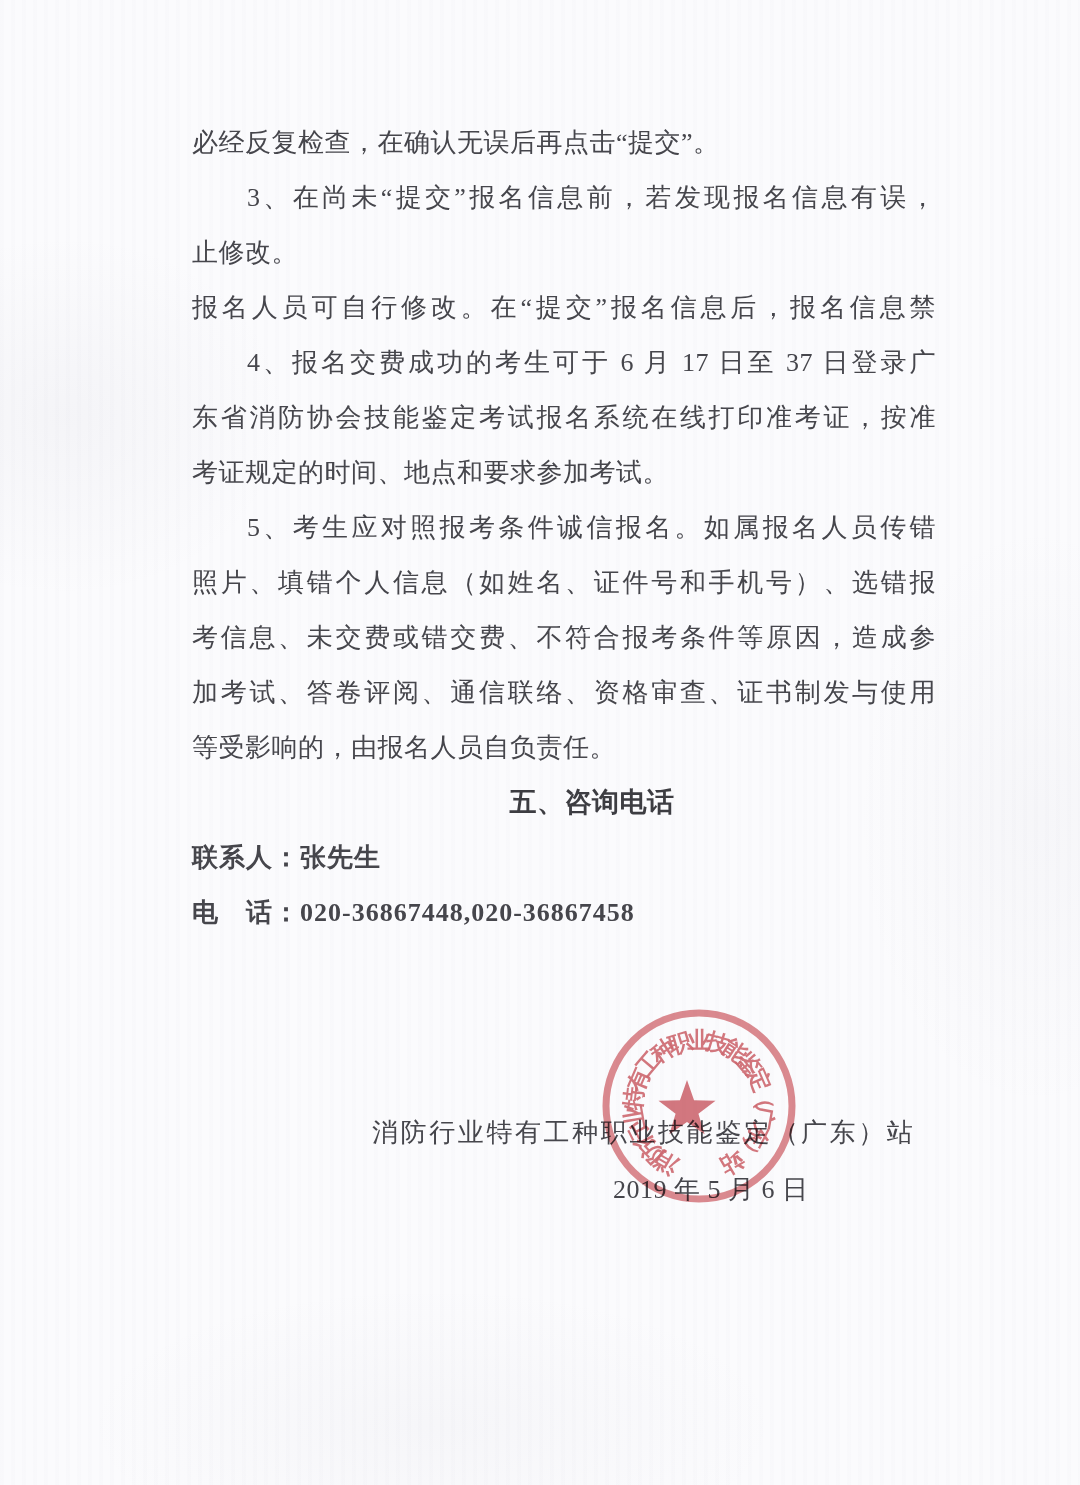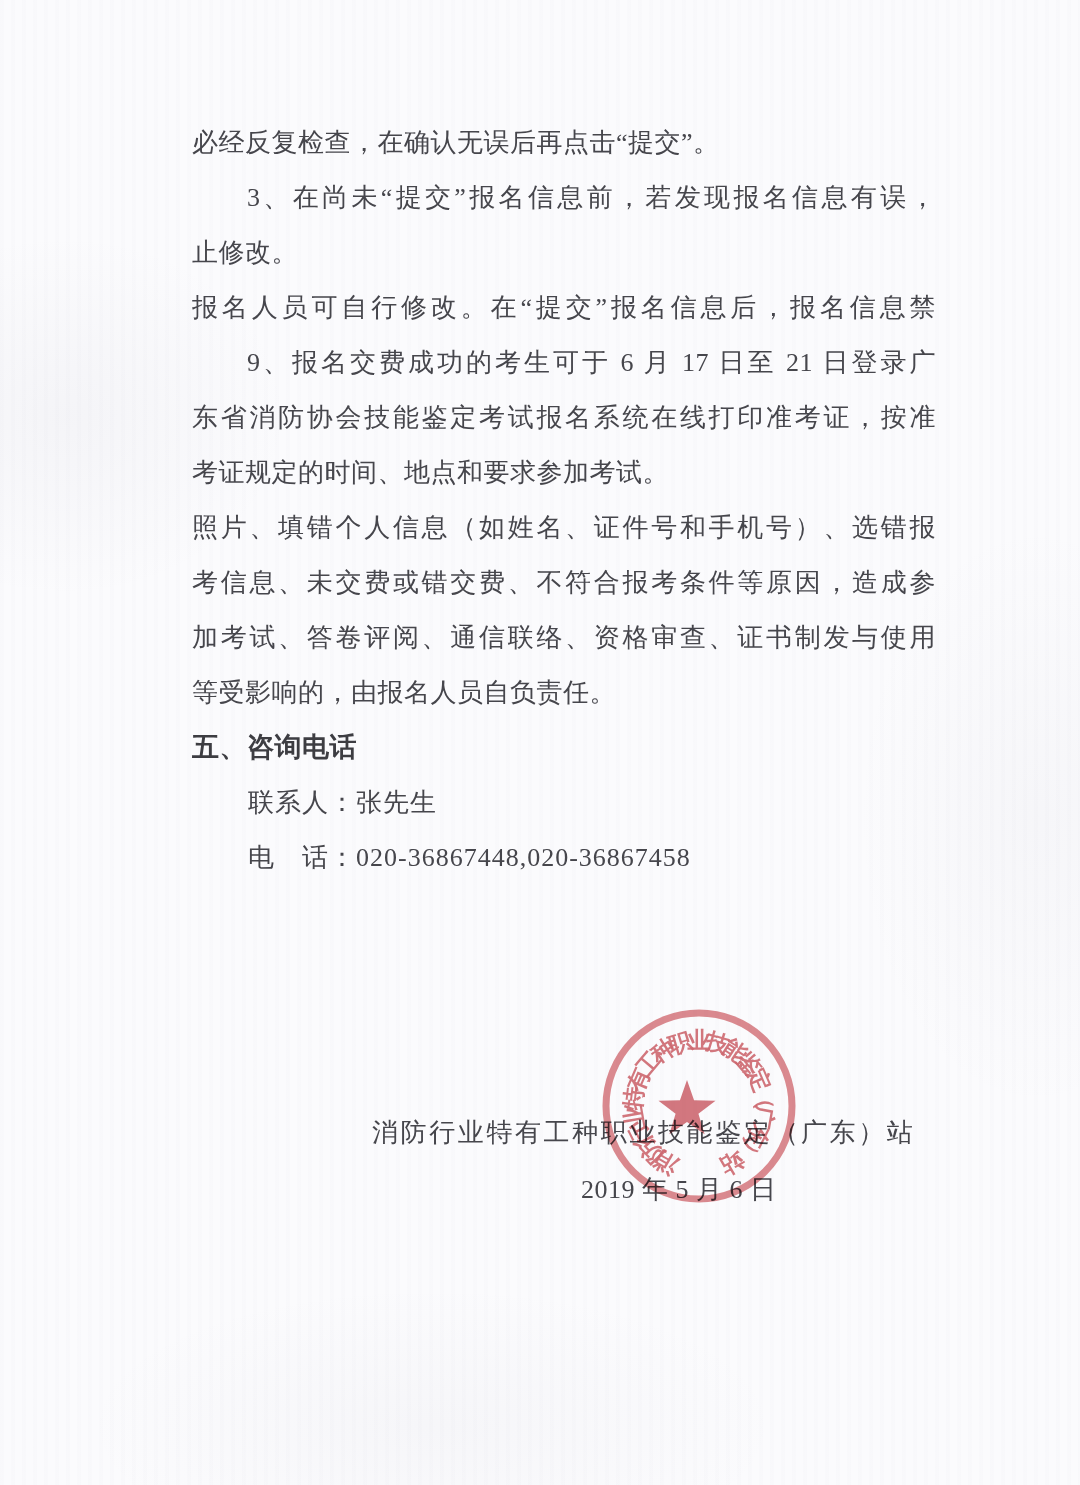--- a/index.html
+++ b/index.html
@@ -29,35 +29,37 @@
     height: 55px; line-height: 55px;
     letter-spacing: 0.5px;
   }
   .just {
     text-align: justify;
     text-align-last: justify;
   }
   .indent { text-indent: 55px; }
   .heading {
     font-weight: bold;
+    margin-left: 56px;
     font-size: 27px;
     color: #3d3d42;
+    text-align: center;
   }
-  .contact { margin-left: 56px; letter-spacing: 1px; }
+  .contact { letter-spacing: 1px; font-weight: bold; }
   .signature {
     position: absolute;
     left: 372px; top: 1115px;
     font-size: 26px; line-height: 36px;
     letter-spacing: 2.6px;
     white-space: nowrap;
     color: #46464c;
   }
   .date {
     position: absolute;
-    left: 581px; top: 1172px;
+    left: 613px; top: 1172px;
     font-size: 26px; line-height: 36px;
     letter-spacing: 0.5px;
     white-space: nowrap;
     color: #46464c;
   }
   .seal {
     position: absolute;
     left: 596px; top: 1006px;
     width: 206px; height: 200px;
     mix-blend-mode: multiply;
@@ -68,23 +70,24 @@
 </head>
 <body>
 
 <div class="page">
 
   <div class="body-text">
     <div class="line">必经反复检查，在确认无误后再点击“提交”。</div>
     <div class="line just indent">3、在尚未“提交”报名信息前，若发现报名信息有误，</div>
     <div class="line">止修改。</div>
     <div class="line just">报名人员可自行修改。在“提交”报名信息后，报名信息禁</div>
-    <div class="line just indent">9、报名交费成功的考生可于 6 月 17 日至 21 日登录广</div>
+    <div class="line just indent">4、报名交费成功的考生可于 6 月 17 日至 37 日登录广</div>
     <div class="line just">东省消防协会技能鉴定考试报名系统在线打印准考证，按准</div>
     <div class="line">考证规定的时间、地点和要求参加考试。</div>
+    <div class="line just indent">5、考生应对照报考条件诚信报名。如属报名人员传错</div>
     <div class="line just">照片、填错个人信息（如姓名、证件号和手机号）、选错报</div>
     <div class="line just">考信息、未交费或错交费、不符合报考条件等原因，造成参</div>
     <div class="line just">加考试、答卷评阅、通信联络、资格审查、证书制发与使用</div>
     <div class="line">等受影响的，由报名人员自负责任。</div>
     <div class="line heading">五、咨询电话</div>
     <div class="line contact">联系人：张先生</div>
     <div class="line contact">电　话：020-36867448,020-36867458</div>
   </div>
 
   <div class="signature">消防行业特有工种职业技能鉴定（广东）站</div>

